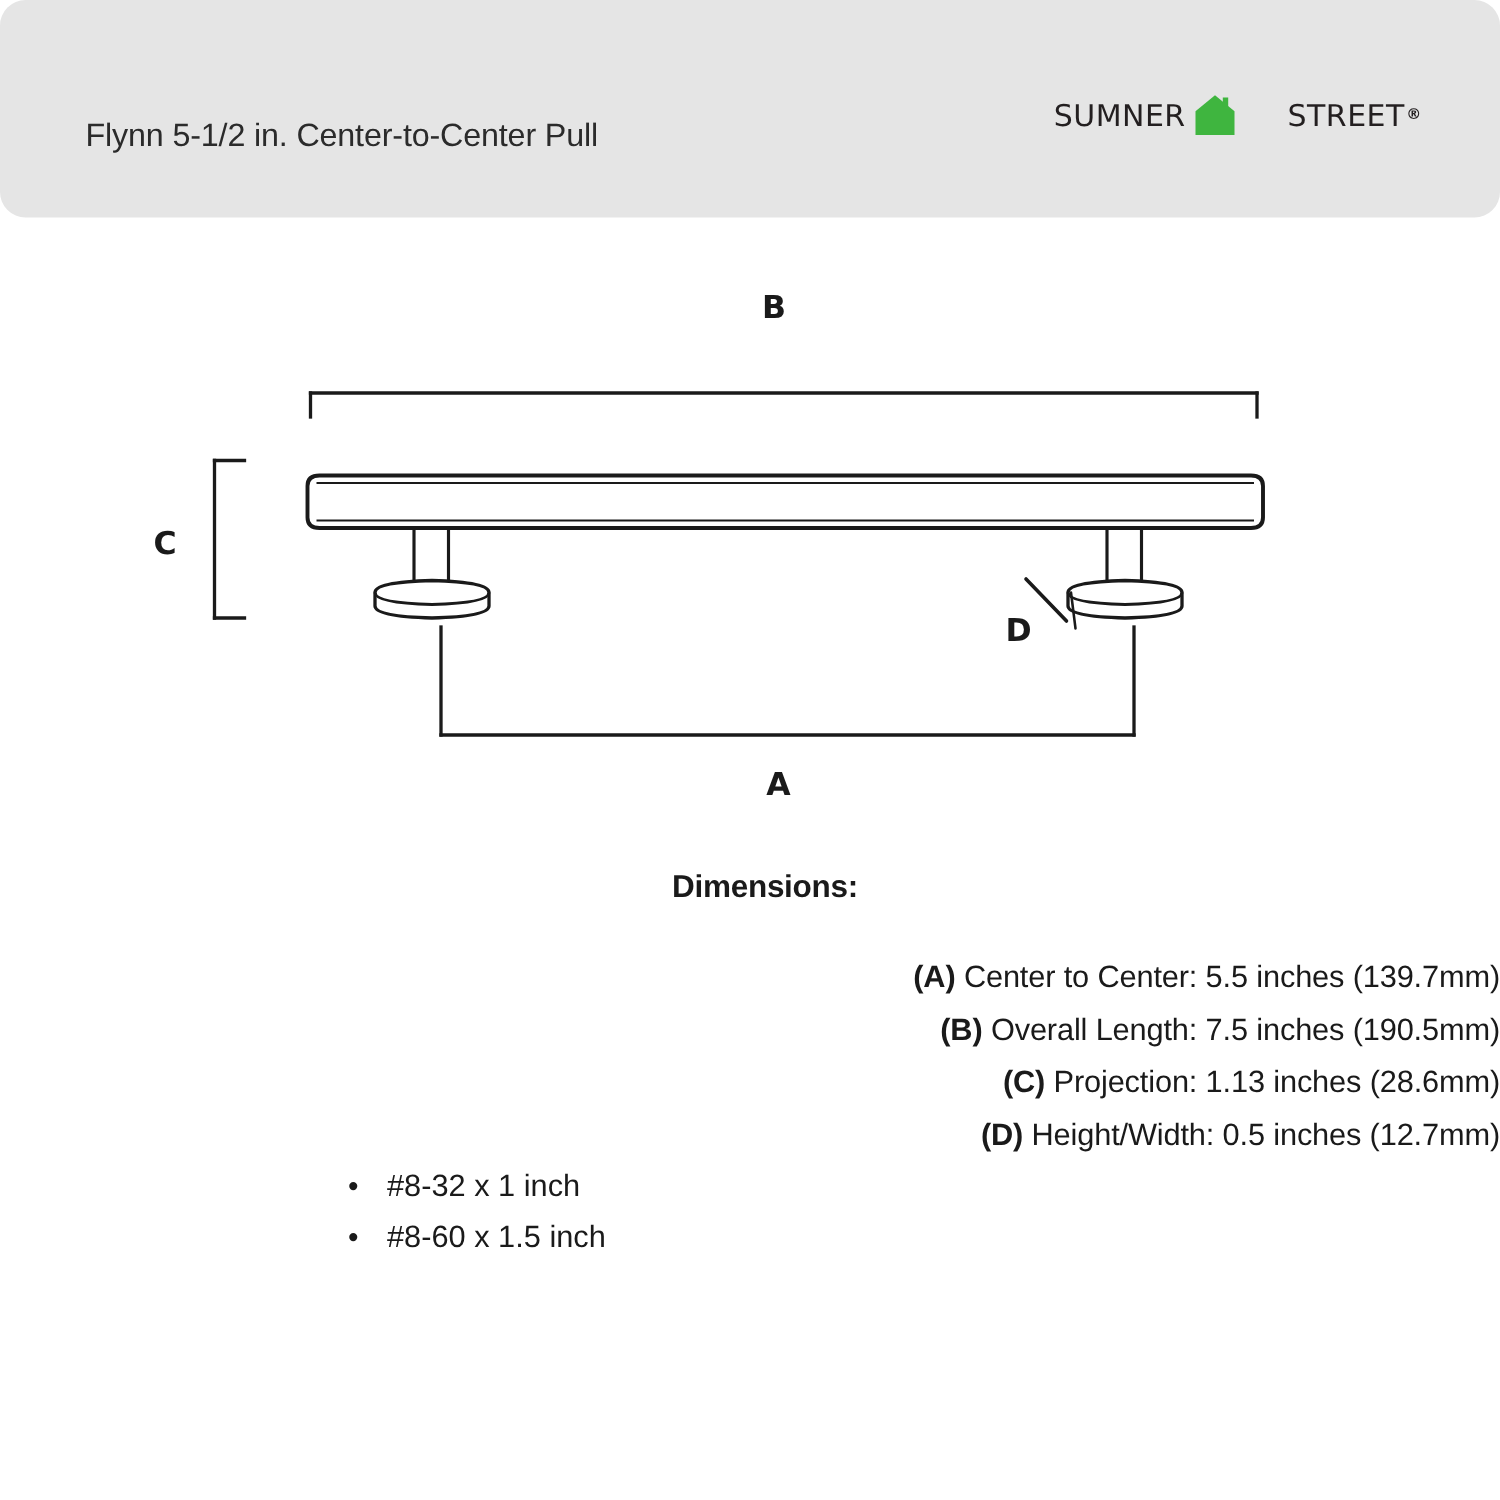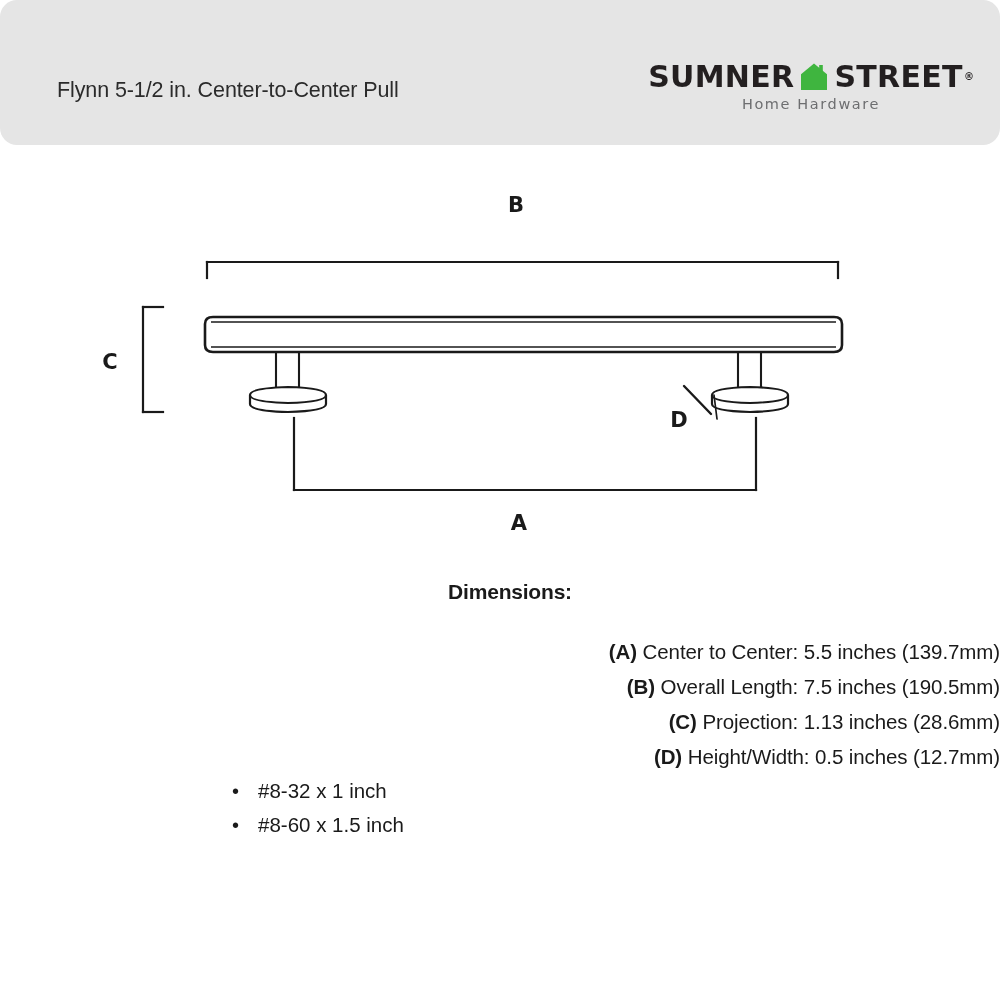--- a/index.html
+++ b/index.html
@@ -55,25 +55,26 @@
     left: 0; top: 0;
     width: 278px;
     height: 34px;
     display: flex;
     align-items: center;
     justify-content: center;
   }
 
   .logo-word {
     font-family: "DejaVu Sans", sans-serif;
-    font-size: 30px;
-    font-weight: 700;
+    font-size: 20px;
+    font-weight: 400;
     color: #231f20;
     letter-spacing: 0.3px;
     line-height: 1;
+    margin-left: 28px;
   }
 
   #logo-house {
     position: relative;
     width: 30px;
     height: 30px;
     margin: 0 5px;
     display: inline-block;
   }
 
@@ -196,21 +197,20 @@
             <path d="M15 1.5 L28 12.2 L28 28 L2 28 L2 12.2 Z" fill="#3fb53f"></path>
             <rect x="20.2" y="3.0" width="3.6" height="6.2" fill="#3fb53f"></rect>
           </svg>
         </span>
 
         <span class="logo-word">STREET</span>
 
         <span id="logo-reg">®</span>
       </div>
 
-      <div id="logo-tagline">Home Hardware</div>
     </div>
   </div>
 
   <div id="drawing">
 
     <svg width="1000" height="420" viewBox="0 0 1000 420">
 
       <g fill="none" stroke="#1a1a1a" stroke-width="2.2" stroke-linecap="square" stroke-linejoin="miter">
 
         <g>

